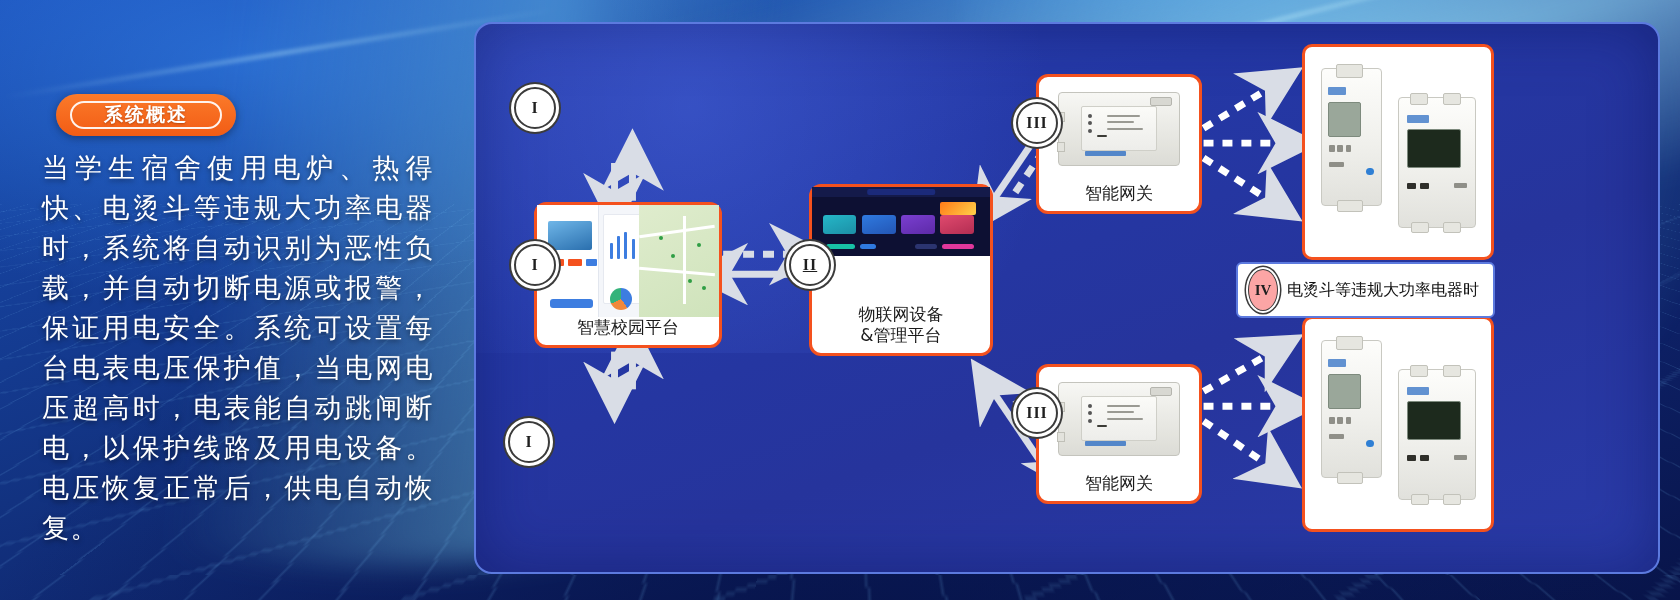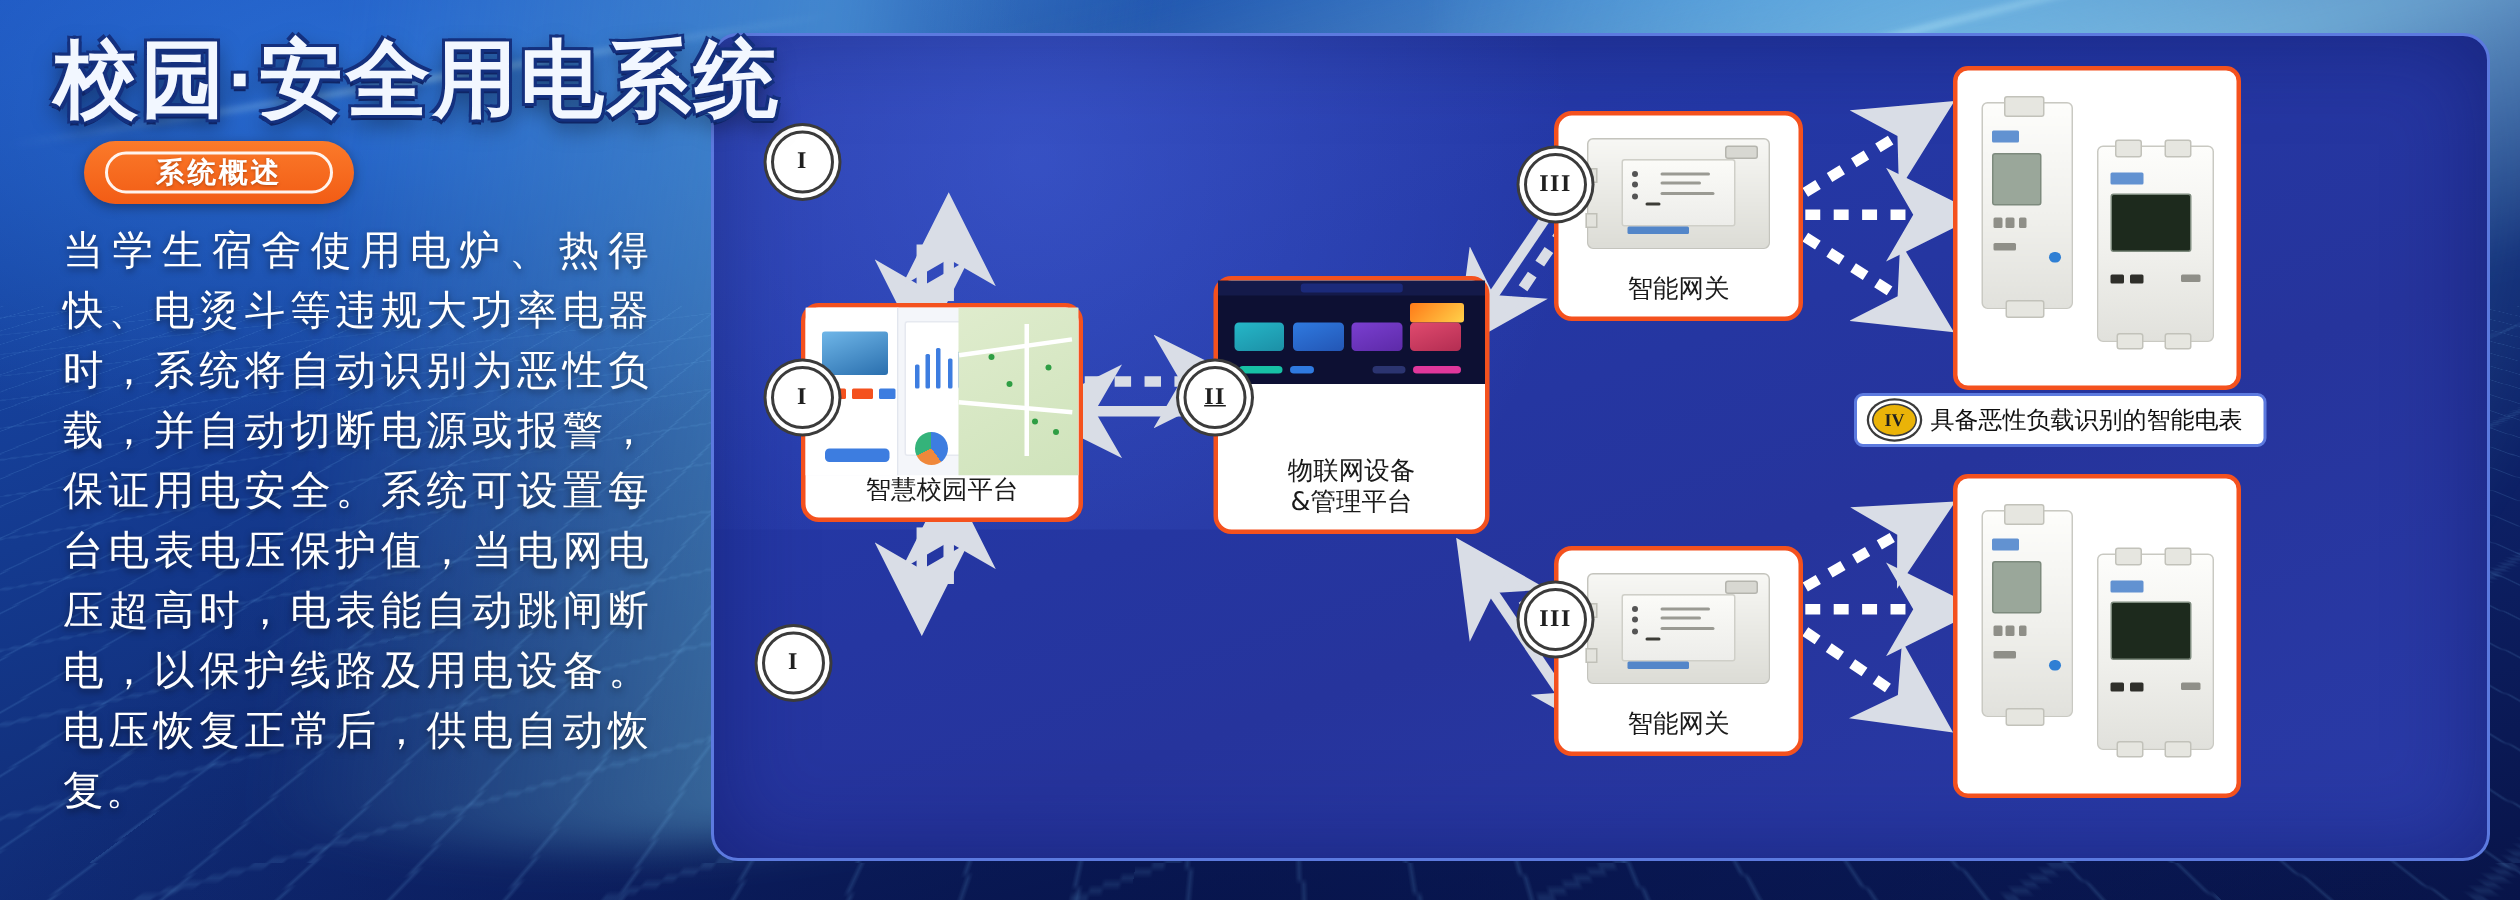--- a/index.html
+++ b/index.html
@@ -215,43 +215,42 @@
   .iv-label {
     position: absolute;
     display: flex; align-items: center; gap: 9px;
     background: #ffffff; border: 2px solid #5c7adf; border-radius: 6px;
     padding: 5px 14px 5px 10px;
     font-size: 16px; color: #111; white-space: nowrap;
     z-index: 10;
     font-family: "DejaVu Sans", "Liberation Sans", sans-serif;
   }
   .iv-label .rn2 {
-    position: static; width: 30px; height: 22px; border-radius: 50%;
-    background: #eab308; border: 1.5px solid #3b3b3b;
+    position: static; width: 30px; height: 42px; border-radius: 50%;
+    background: #fca5a5; border: 1.5px solid #3b3b3b;
     box-shadow: 0 0 0 2px #fff, 0 0 0 3.5px #3b3b3b;
     display: flex; align-items: center; justify-content: center;
-    font-size: 12px; font-weight: 700; color: #1f1f1f;
+    font-size: 15px; font-weight: 700; color: #1f1f1f;
     font-family: "Liberation Serif", "DejaVu Serif", serif;
     flex: 0 0 auto;
   }
 </style>
 </head>
 <body>
 
 <div id="bg">
   <div class="swoosh1"></div>
   <div class="glow-tr"></div>
   <div class="swoosh2"></div>
   <div class="ray" style="left:0; top:52px; width:560px; transform:rotate(-9deg);"></div>
   <div class="ray" style="left:900px; top:18px; width:760px; transform:rotate(-14deg);"></div>
   <div class="grid"></div>
 </div>
 
 <div id="left">
-  <div id="title">校园·安全用电系统</div>
 
   <div id="badge">
     <div class="inner">
       <span class="txt">系统概述</span>
     </div>
   </div>
 
   <div id="body-text">当学生宿舍使用电炉、热得快、电烫斗等违规大功率电器时，系统将自动识别为恶性负载，并自动切断电源或报警，保证用电安全。系统可设置每台电表电压保护值，当电网电压超高时，电表能自动跳闸断电，以保护线路及用电设备。电压恢复正常后，供电自动恢复。</div>
 </div>
 
@@ -464,15 +463,15 @@
           <div class="sm" style="right:10%; top:66%; width:18%; height:4%;"></div>
           <div class="clip" style="left:16%; bottom:-5%; width:24%; height:9%;"></div>
           <div class="clip" style="left:58%; bottom:-5%; width:24%; height:9%;"></div>
         </div>
       </div>
     </div>
   </div>
 
   <div class="iv-label" style="left:760px; top:238px;">
     <span class="rn2">IV</span>
-    <span>具备恶性负载识别的智能电表</span>
+    <span>电烫斗等违规大功率电器时</span>
   </div>
 </div>
 
 </body></html>

